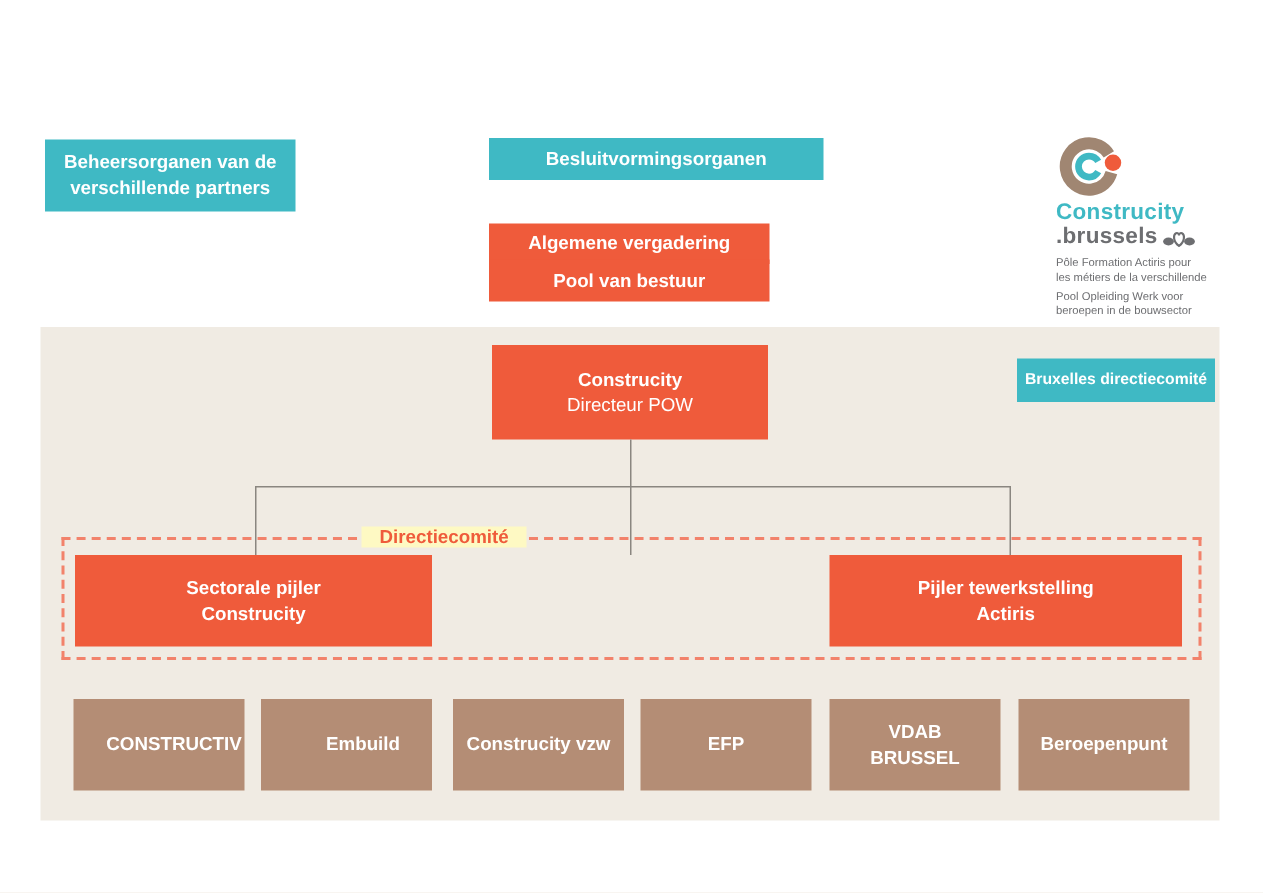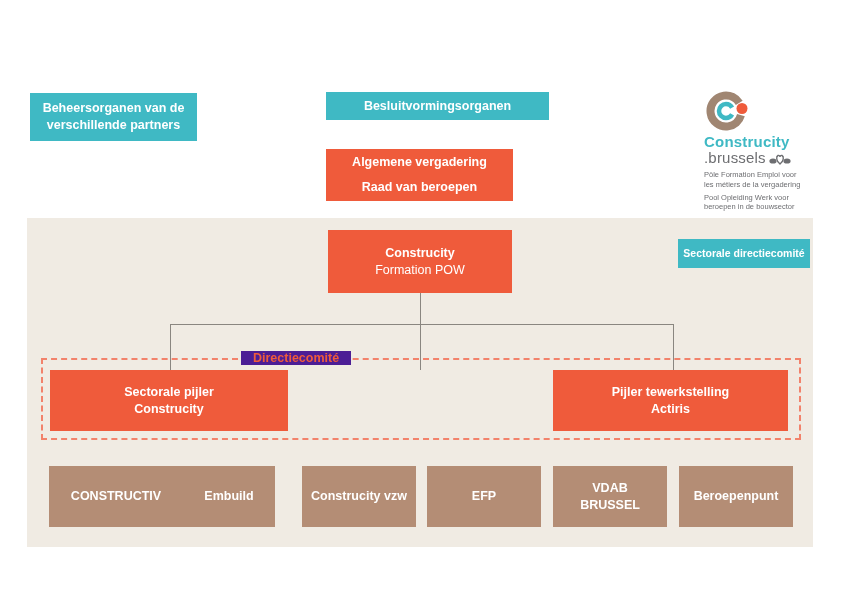--- a/index.html
+++ b/index.html
@@ -26,21 +26,21 @@
   #partners-box   { left:30px;  top:93px;  width:167px; height:48px; padding:16px 8px; }
   #decision-box   { left:326px; top:92px;  width:223px; height:28px; }
   #assembly-box   { left:326px; top:149px; width:187px; height:27px; }
   #board-box      { left:326px; top:173px; width:187px; height:28px; }
 
   
   #logo { left:704px; top:90px; width:120px; }
   #logo-mark { display:block; width:44px; height:42px; margin-left:2px; }
   #logo-word { margin-top:2px; font-size:15px; font-weight:bold; color:#3FB9C4; letter-spacing:0.2px; line-height:1.05; }
   #logo-domain-row { display:flex; align-items:center; gap:3px; }
-  #logo-domain { font-size:15px; font-weight:normal; color:#6D6E71; letter-spacing:0.2px; line-height:1.1; }
+  #logo-domain { font-size:15px; font-weight:bold; color:#6D6E71; letter-spacing:0.2px; line-height:1.1; }
   .tagline { font-size:7.5px; color:#6D6E71; line-height:1.25; }
   .tagline-group { margin-top:4px; }
 
   
   #panel { left:27px; top:218px; width:786px; height:329px; background:#F0EBE3; }
 
   #root-box { left:301px; top:12px; width:184px; height:63px; flex-direction:column; }
   #root-box .title { font-weight:bold; }
   #root-box .subtitle { font-weight:normal; }
 
@@ -51,32 +51,32 @@
   #line-h        { left:143px; top:106px; width:504px; height:1px; }
   #line-v-left   { left:143px; top:106px; width:1px; height:46px; }
   #line-v-right  { left:646px; top:106px; width:1px; height:46px; }
 
   #committee-frame {
     left:14px; top:140px; width:760px; height:82px;
     border:2px dashed #F2826B;
   }
   #committee-label {
     position:absolute; top:-9px; left:198px;
-    background:#4c1d95; padding:0 12px;
+    background:#fef9c3; padding:0 12px;
     color:#EF5B3B; font-weight:bold; font-size:12.5px;
   }
 
   .pillar { top:152px; height:61px; flex-direction:column; }
   #pillar-1 { left:23px;  width:238px; }
   #pillar-2 { left:275px; width:235px; }
   #pillar-3 { left:526px; width:235px; }
 
   .partner { top:248px; height:61px; width:114px; white-space:pre-line; }
   #partner-1 { left:22px;padding-left:20px; }
-  #partner-2 { left:134px;padding-left:22px; }
+  #partner-2 { left:147px;padding-left:22px; }
   #partner-3 { left:275px; }
   #partner-4 { left:400px; }
   #partner-5 { left:526px; }
   #partner-6 { left:652px; }
 </style>
 </head>
 <body>
 
 <div id="partners-box" class="abs box teal">
   <span>Beheersorganen van de verschillende partners</span>
@@ -84,57 +84,57 @@
 
 <div id="decision-box" class="abs box teal">
   <span>Besluitvormingsorganen</span>
 </div>
 
 <div id="assembly-box" class="abs box orange">
   <span>Algemene vergadering</span>
 </div>
 
 <div id="board-box" class="abs box orange">
-  <span>Raad van beroepen</span>
+  <span>Pool van bestuur</span>
 </div>
 
 <div id="logo" class="abs">
   <svg id="logo-mark" viewBox="0 0 44 42">
     <circle cx="20" cy="21" r="15.5" fill="none" stroke="#A08672" stroke-width="8" pathLength="100" stroke-dasharray="87 13" stroke-dashoffset="-6.5" transform="rotate(-8 20 21)"></circle>
     <circle cx="20" cy="21" r="7" fill="none" stroke="#3FB9C4" stroke-width="4.5" pathLength="100" stroke-dasharray="84 16" stroke-dashoffset="-8"></circle>
     <circle cx="36" cy="18.5" r="5.5" fill="#EF5B3B"></circle>
   </svg>
   <div id="logo-word">Construcity</div>
   <div id="logo-domain-row">
     <span id="logo-domain">.brussels</span>
     <svg width="22" height="13" viewBox="0 0 22 13">
       <ellipse cx="4" cy="9" rx="3.6" ry="2.6" fill="#6D6E71"></ellipse>
       <ellipse cx="18" cy="9" rx="3.6" ry="2.6" fill="#6D6E71"></ellipse>
       <path d="M11 12 C7 9 7 4.5 9 3.5 C10.2 3 11 4 11 5 C11 4 11.8 3 13 3.5 C15 4.5 15 9 11 12 Z" fill="none" stroke="#6D6E71" stroke-width="1.4"></path>
     </svg>
   </div>
   <div class="tagline-group">
-    <div class="tagline">Pôle Formation Emploi voor</div>
-    <div class="tagline">les métiers de la vergadering</div>
+    <div class="tagline">Pôle Formation Actiris pour</div>
+    <div class="tagline">les métiers de la verschillende</div>
   </div>
   <div class="tagline-group">
     <div class="tagline">Pool Opleiding Werk voor</div>
     <div class="tagline">beroepen in de bouwsector</div>
   </div>
 </div>
 
 <div id="panel" class="abs">
 
   <div id="root-box" class="abs box orange">
     <span class="title">Construcity</span>
-    <span class="subtitle">Formation POW</span>
+    <span class="subtitle">Directeur POW</span>
   </div>
 
   <div id="ext-committee" class="abs box teal">
-    <span>Sectorale directiecomité</span>
+    <span>Bruxelles directiecomité</span>
   </div>
 
   <div id="line-v-center" class="abs line"></div>
   <div id="line-h" class="abs line"></div>
   <div id="line-v-left" class="abs line"></div>
   <div id="line-v-right" class="abs line"></div>
 
   <div id="committee-frame" class="abs">
     <span id="committee-label">Directiecomité</span>
   </div>

